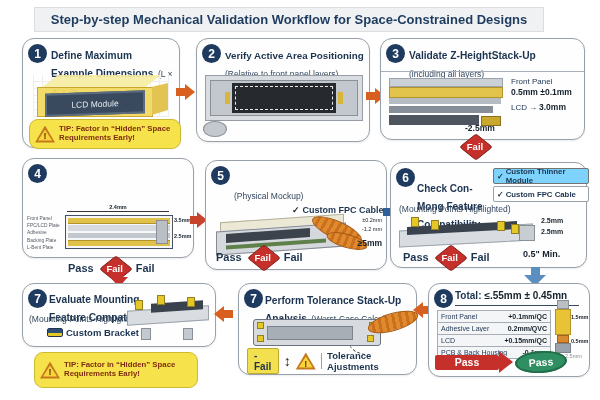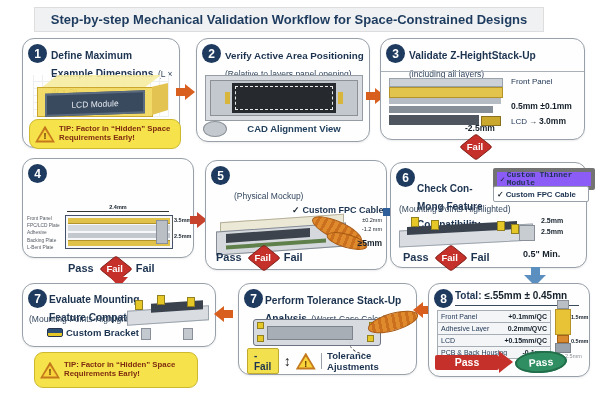--- a/index.html
+++ b/index.html
@@ -81,30 +81,29 @@
 
   <div class="h-arrow" style="left:176px;top:84px;">
     <span class="sh" style="width:9px;"></span>
       <span class="hd"></span>
   </div>
 
   <div class="box" style="left:196px;top:38px;width:172px;height:102px;">
     <div class="badge">2</div>
     <div class="hdr">
       <span class="t" style="white-space:nowrap;font-size:9.8px;">Verify Active Area Positioning</span><br>
-      <span class="sub">(Relative to layers panel opening)</span>
+      <span class="sub">(Relative to front panel layers)</span>
     </div>
     <div class="abs" style="left:8px;top:36px;width:156px;height:44px;background:#d9dde1;border:1px solid #959ca4;">
       <div class="abs" style="inset:4px;background:#c2c8ce;border:1px solid #8b9196;"></div>
       <div class="abs" style="left:26px;right:26px;top:7px;bottom:7px;background:#26292e;outline:1px dashed #e8e8e8;outline-offset:-4px;"></div>
       <div class="abs" style="left:19px;top:16px;width:5px;height:12px;background:#d8b63c;"></div>
       <div class="abs" style="right:19px;top:16px;width:5px;height:12px;background:#d8b63c;"></div>
     </div>
     <div class="abs" style="left:6px;top:82px;width:22px;height:14px;background:#c3c9cf;border:1px solid #8b9196;border-radius:50%;"></div>
-    <div class="abs" style="left:30px;top:84px;right:8px;text-align:center;font-size:9.5px;font-weight:700;color:#23425f;">CAD Alignment View</div>
   </div>
 
   <div class="h-arrow" style="left:366px;top:88px;">
     <span class="sh" style="width:9px;"></span>
       <span class="hd"></span>
   </div>
 
   <div class="box" style="left:380px;top:38px;width:203px;height:100px;">
     <div class="badge">3</div>
     <div class="hdr">
@@ -115,21 +114,21 @@
     <div class="abs" style="left:8px;top:38px;width:118px;height:52px;">
       <div class="abs" style="left:0;top:1px;width:112px;height:7px;background:#ccd1d7;border:1px solid #9aa2ab;"></div>
       <div class="abs" style="left:0;top:10px;width:112px;height:9px;background:#e2c34b;border:1px solid #b3932a;"></div>
       <div class="abs" style="left:0;top:21px;width:112px;height:6px;background:#b6bcc4;"></div>
       <div class="abs" style="left:0;top:29px;width:104px;height:7px;background:#868e98;"></div>
       <div class="abs" style="left:0;top:38px;width:90px;height:10px;background:#4e555f;"></div>
       <div class="abs" style="left:92px;top:39px;width:18px;height:8px;background:#c9a82d;border:1px solid #8a6f1d;"></div>
     </div>
     <div class="abs" style="left:130px;top:38px;width:70px;">
       <div style="font-size:8px;color:#1c3350;">Front Panel</div>
-      <div style="font-size:8.5px;font-weight:700;color:#15202b;margin-top:15px;">0.5mm ±0.1mm</div>
+      <div style="font-size:8.5px;font-weight:700;color:#15202b;margin-top:1px;">0.5mm ±0.1mm</div>
       <div style="margin-top:5px;display:flex;align-items:center;gap:2px;">
         <span style="font-size:8px;color:#1c3350;">LCD</span>
         <span class="arrow-glyph"></span>
         <span style="font-size:8.5px;font-weight:700;color:#15202b;">3.0mm</span>
       </div>
     </div>
     <div class="abs" style="left:84px;top:84px;font-size:8.5px;font-weight:700;color:#15202b;">-2.5mm</div>
   </div>
 
   <div class="diamond" style="position:absolute;left:458px;top:134px;">
@@ -215,21 +214,21 @@
   <div class="h-arrow" style="left:383px;top:204px;">
     <span class="sh" style="width:7px;background:#2f5f9b;"></span>
       <span class="hd" style="border-left-color:#2f5f9b;"></span>
   </div>
 
   <div class="box" style="left:390px;top:162px;width:195px;height:104px;">
     <div class="badge">6</div>
     <div class="abs" style="left:26px;top:15px;width:78px;">
       <span class="t" style="font-size:10px;">Check Con-Mong Feature Compatibility</span>
     </div>
-    <div class="chip abs" style="left:102px;top:5px;width:88px;height:14px;background:#8b5cf6;border:4px solid #737373;font-family:Liberation Mono, monospace;">
+    <div class="chip abs" style="left:102px;top:5px;width:88px;height:14px;background:#7dd3fc;border:1px solid #737373;">
       <span class="check" style="font-size:8px;"></span>
       <span>Custom Thinner Module</span>
     </div>
     <div class="chip abs" style="left:102px;top:23px;width:88px;height:14px;background:#ffffff;border:1px solid #98a0a9;">
       <span class="check" style="font-size:8px;"></span>
       <span>Custom FPC Cable</span>
     </div>
     <div class="abs sub" style="left:8px;top:42px;">(Mounting Points Highlighted)</div>
     <div class="abs" style="left:6px;top:54px;width:140px;height:32px;">
       <div class="abs" style="left:2px;top:10px;width:132px;height:15px;background:#d9dde1;border:1px solid #9aa2ab;transform:skewY(-3deg);"></div>

